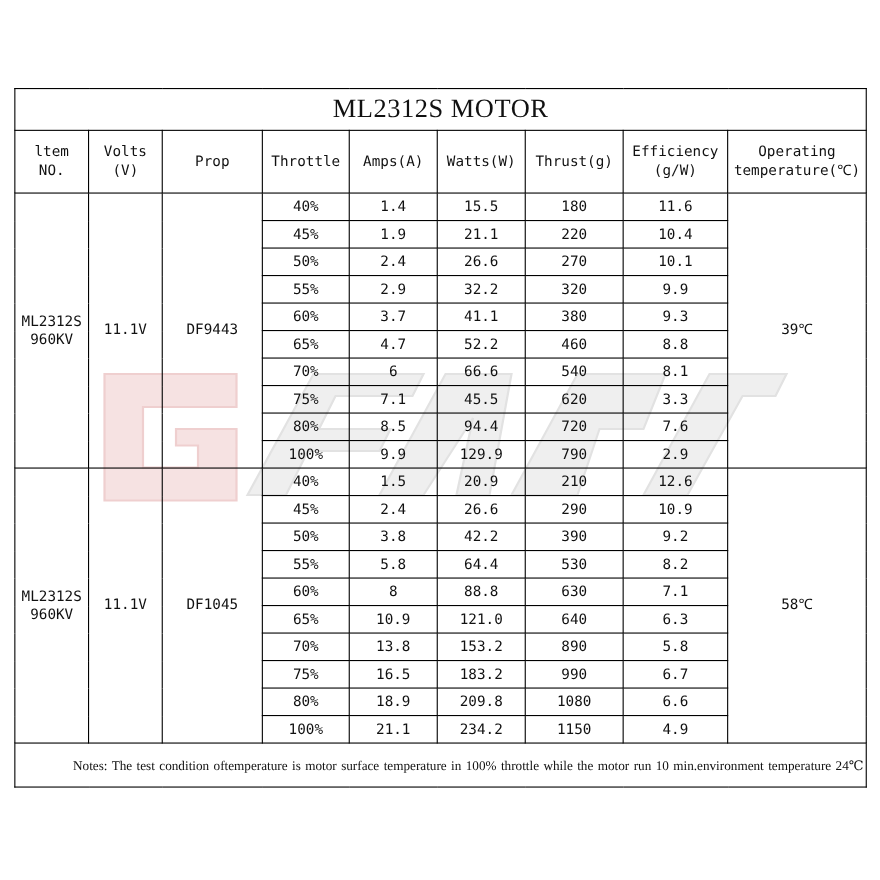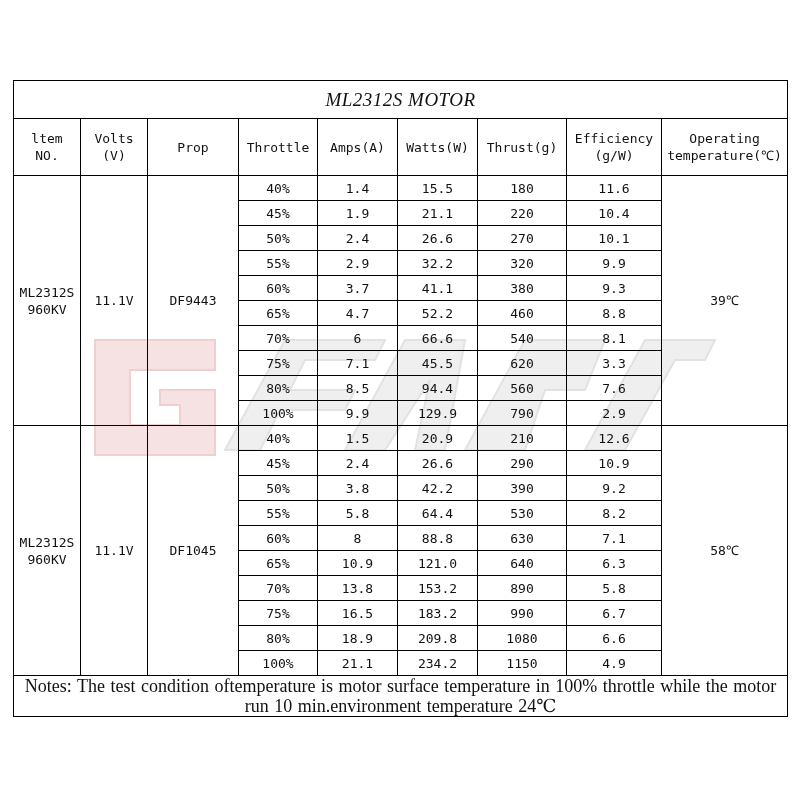--- a/index.html
+++ b/index.html
@@ -1,23 +1,23 @@
 <!DOCTYPE html>
 <html><head>
 <meta charset="utf-8">
 <style>
   html,body{margin:0;padding:0;background:#fff;}
   body{width:800px;height:800px;position:relative;overflow:hidden;font-family:"DejaVu Sans Mono","Liberation Mono",monospace;color:#111;}
   .watermark{position:absolute;left:85px;top:330px;width:640px;height:130px;pointer-events:none;z-index:0;}
   table{position:absolute;left:13px;top:80px;width:774px;border-collapse:collapse;table-layout:fixed;z-index:1;background:transparent;}
   td,th{border:1px solid #000;text-align:center;vertical-align:middle;padding:0;font-weight:normal;font-size:13px;line-height:17px;}
-  .title td{height:37px;font-family:"Liberation Serif","DejaVu Serif",serif;font-size:19px;letter-spacing:0.5px;font-style:italic;}
+  .title td{height:37px;font-family:"Liberation Serif","DejaVu Serif",serif;font-size:24px;letter-spacing:0.5px;}
   .head th{height:56px;font-size:13px;}
   .data td{height:24px;}
-  .notes td{height:39px;text-align:center;font-family:"Liberation Serif","DejaVu Serif",serif;font-size:18px;line-height:20px;padding:0 2px;word-spacing:1px;}
+  .notes td{height:39px;text-align:right;font-family:"Liberation Serif","DejaVu Serif",serif;font-size:12px;line-height:20px;padding:0 2px;word-spacing:1px;}
 </style>
 </head>
 <body>
 
 <svg class="watermark" viewBox="0 0 640 130">
   <path d="M10 10 H130 V40 H45 V95 H95 V75 H75 V60 H130 V125 H10 Z" fill="#f6e2e2" stroke="#efcfcf" stroke-width="2"></path>
   <g fill="#efefef" stroke="#e2e2e2" stroke-width="2">
     <path d="M140 120 L200 10 H300 L290 30 H220 L205 60 H270 L260 80 H195 L175 120 Z"></path>
     <path d="M260 120 L320 10 H380 L360 120 H330 L345 50 L300 120 Z"></path>
     <path d="M380 120 L440 10 H520 L500 60 H460 L440 120 Z"></path>
@@ -111,21 +111,21 @@
         <td>75%</td>
         <td>7.1</td>
         <td>45.5</td>
         <td>620</td>
         <td>3.3</td>
       </tr>
       <tr class="data">
         <td>80%</td>
         <td>8.5</td>
         <td>94.4</td>
-        <td>560</td>
+        <td>720</td>
         <td>7.6</td>
       </tr>
       <tr class="data">
         <td>100%</td>
         <td>9.9</td>
         <td>129.9</td>
         <td>790</td>
         <td>2.9</td>
       </tr>
       <tr class="data">

